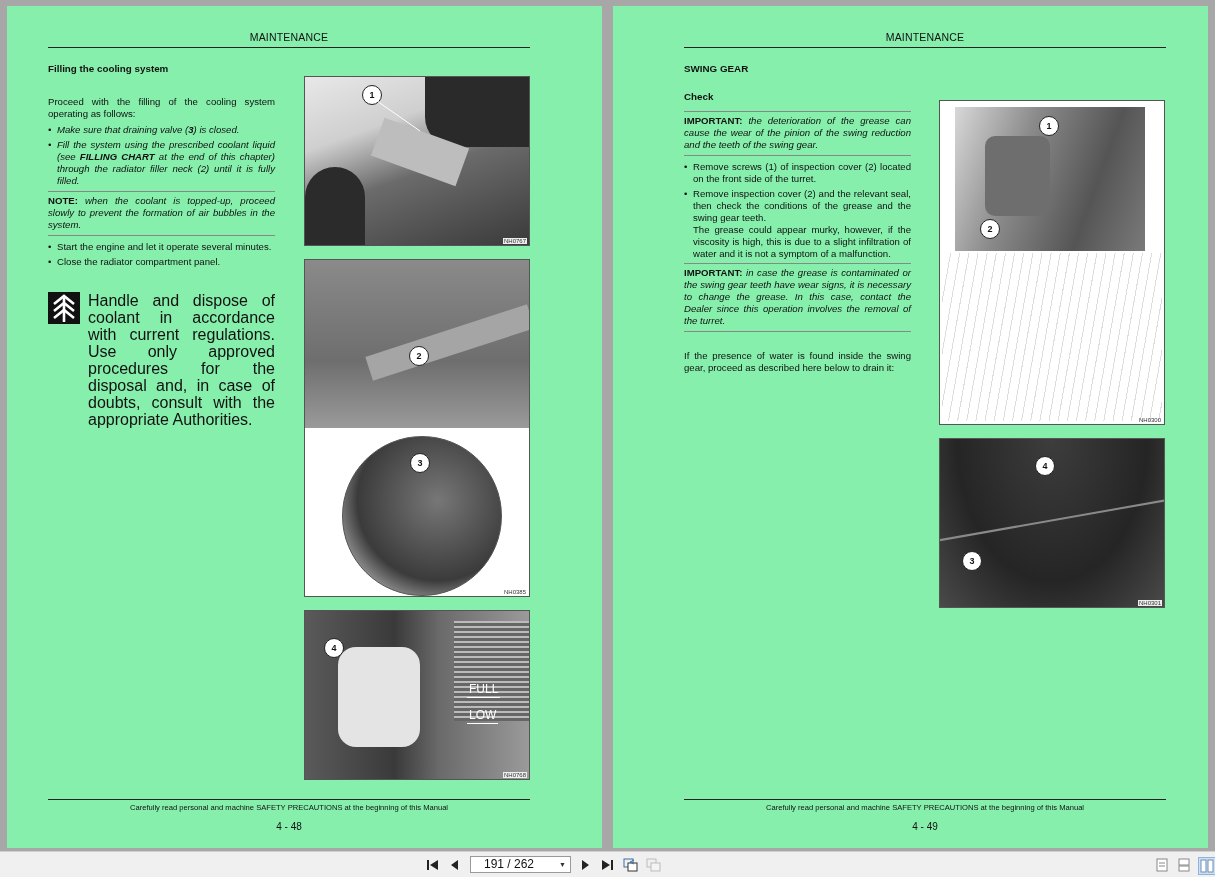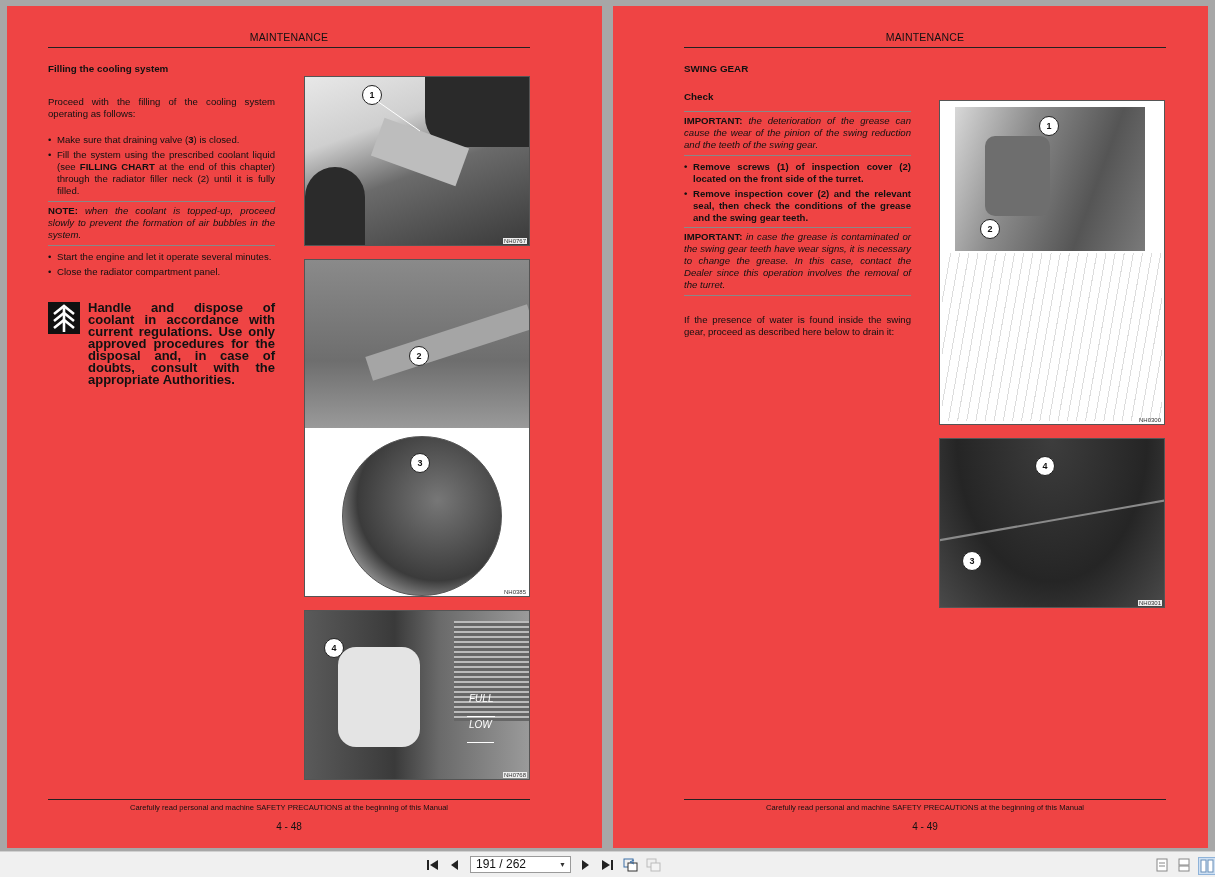--- a/index.html
+++ b/index.html
@@ -1,56 +1,56 @@
 <!DOCTYPE html>
 <html><head>
 <meta charset="utf-8">
 <style>
   html, body { margin:0; padding:0; }
   body { width:1215px; height:877px; background:#a7a7a7; position:relative; overflow:hidden; font-family:"Liberation Sans", sans-serif; color:#111; }
-  .page { position:absolute; top:6px; width:595px; height:842px; background:#ef4444; }
+  .page { position:absolute; top:6px; width:595px; height:842px; background:#86efac; }
   #page-left { left:7px; }
   #page-right { left:613px; }
   .hdr { position:absolute; left:41px; width:482px; top:25px; text-align:center; font-size:10.5px; letter-spacing:0.2px; }
   .hdr-line { position:absolute; left:41px; width:482px; top:41px; border-top:1px solid #222; }
   .col { position:absolute; font-size:9.6px; line-height:12px; }
   .col p { margin:0; text-align:justify; }
   .title { font-weight:bold; font-size:9.8px; }
   ul.bul { list-style:none; margin:0; padding:0; }
   ul.bul li { position:relative; padding-left:9px; text-align:justify; margin-bottom:3px; }
   ul.bul li::before { content:"•"; position:absolute; left:0; top:0; }
   .note { border-top:1px solid #888; border-bottom:1px solid #888; padding:3px 0 4px 0; text-align:justify; }
   .note i { font-style:italic; }
   .warn { display:flex; gap:8px; }
   .warn-icon { width:32px; height:32px; background:#111; flex:none; display:flex; align-items:center; justify-content:center; }
-  .warn-text { font-weight:bold; text-align:justify; font-size:13px; line-height:12px; }
+  .warn-text { font-weight:normal; text-align:justify; font-size:16px; line-height:17px; }
   .fig { position:absolute; border:1px solid #555; overflow:hidden; }
   .fig .code { position:absolute; right:2px; bottom:1px; font-size:6px; color:#333; background:#eee; padding:0 1px; }
   .callout { position:absolute; width:18px; height:18px; border-radius:50%; background:#fff; border:1px solid #222; font-size:9px; font-weight:bold; display:flex; align-items:center; justify-content:center; }
-  .lbl { position:absolute; color:#fff; font-size:10px; border-bottom:1px solid #fff; padding:12px 2px;font-style:italic; }
+  .lbl { position:absolute; color:#fff; font-size:12px; border-bottom:1px solid #fff; padding:1px 2px; }
   .ftr-line { position:absolute; left:41px; width:482px; top:793px; border-top:1px solid #222; }
   .ftr { position:absolute; left:41px; width:482px; top:797px; text-align:center; font-size:7.6px; }
   .pnum { position:absolute; left:41px; width:482px; top:815px; text-align:center; font-size:10px; }
   .toolbar { position:absolute; left:0; top:851px; width:1215px; height:26px; background:#f0f0f0; border-top:1px solid #d0d0d0; }
   .tb-btn { position:absolute; top:5px; height:16px; display:flex; align-items:center; justify-content:center; color:#222; font-size:12px; }
-  .pagebox { position:absolute; left:470px; top:4px; width:101px; height:17px; background:#fff; border:1px solid #9a9a9a; box-sizing:border-box; font-size:12px; padding-left:5px; line-height:15px; }
+  .pagebox { position:absolute; left:470px; top:4px; width:101px; height:17px; background:#fff; border:1px solid #9a9a9a; box-sizing:border-box; font-size:12px; padding-left:13px; line-height:15px; }
   .pagebox .dd { position:absolute; right:4px; top:0; font-size:7px; color:#333; }
   .b { font-weight:bold; }
 </style>
 </head>
 <body>
 
 <div class="page" id="page-left">
   <div class="hdr">MAINTENANCE</div>
   <div class="hdr-line"></div>
 
   <div class="col" style="left:41px; top:57px; width:227px;">
     <div class="title">Filling the cooling system</div>
     <p style="margin-top:21px;">Proceed with the filling of the cooling system operating as follows:</p>
-    <ul class="bul" style="margin-top:14px;">
+    <ul class="bul" style="margin-top:4px;font-style:italic;">
       <li><span>Make sure that draining valve (</span><span class="b">3</span><span>) is closed.</span></li>
       <li><span>Fill the system using the prescribed coolant liquid (see </span><span class="b">FILLING CHART</span><span> at the end of this chapter) through the radiator filler neck (2) until it is fully filled.</span></li>
     </ul>
     <div class="note" style="margin-top:4px;"><span class="b">NOTE:</span><i> when the coolant is topped-up, proceed slowly to prevent the formation of air bubbles in the system.</i></div>
     <ul class="bul" style="margin-top:5px;">
       <li>Start the engine and let it operate several minutes.</li>
       <li>Close the radiator compartment panel.</li>
     </ul>
     <div class="warn" style="margin-top:24px;">
       <div class="warn-icon">
@@ -102,23 +102,23 @@
 </div>
 
 <div class="page" id="page-right">
   <div class="hdr" style="left:71px;">MAINTENANCE</div>
   <div class="hdr-line" style="left:71px;"></div>
 
   <div class="col" style="left:71px; top:57px; width:227px;">
     <div class="title">SWING GEAR</div>
     <div class="title" style="margin-top:16px;">Check</div>
     <div class="note" style="margin-top:8px;"><span class="b">IMPORTANT:</span><i> the deterioration of the grease can cause the wear of the pinion of the swing reduction and the teeth of the swing gear.</i></div>
-    <ul class="bul" style="margin-top:5px;font-weight:bold;">
+    <ul class="bul" style="margin-top:5px;">
       <li>Remove screws (1) of inspection cover (2) located on the front side of the turret.</li>
-      <li><span>Remove inspection cover (2) and the relevant seal, then check the conditions of the grease and the swing gear teeth.</span><br></li>
+      <li><span>Remove inspection cover (2) and the relevant seal, then check the conditions of the grease and the swing gear teeth.</span><br><span>The grease could appear murky, however, if the viscosity is high, this is due to a slight infiltration of water and it is not a symptom of a malfunction.</span></li>
     </ul>
     <div class="note" style="margin-top:2px;"><span class="b">IMPORTANT:</span><i> in case the grease is contaminated or the swing gear teeth have wear signs, it is necessary to change the grease. In this case, contact the Dealer since this operation involves the removal of the turret.</i></div>
     <p style="margin-top:18px;">If the presence of water is found inside the swing gear, proceed as described here below to drain it:</p>
   </div>
 
   <div class="fig" style="left:326px; top:94px; width:224px; height:323px; background:#fff;">
     <div style="position:absolute; left:15px; top:6px; width:190px; height:144px; background:linear-gradient(110deg,#d8d8d8 0%,#8a8a8a 35%,#555 70%,#7a7a7a);"></div>
     <div style="position:absolute; left:45px; top:35px; width:65px; height:80px; background:#6e6e6e; border-radius:10px;"></div>
     <div style="position:absolute; left:2px; top:152px; width:220px; height:168px; background:repeating-linear-gradient(100deg,#fff 0 8px,#ddd 8px 9px);"></div>
     <div class="callout" style="left:99px; top:15px;">1</div>

